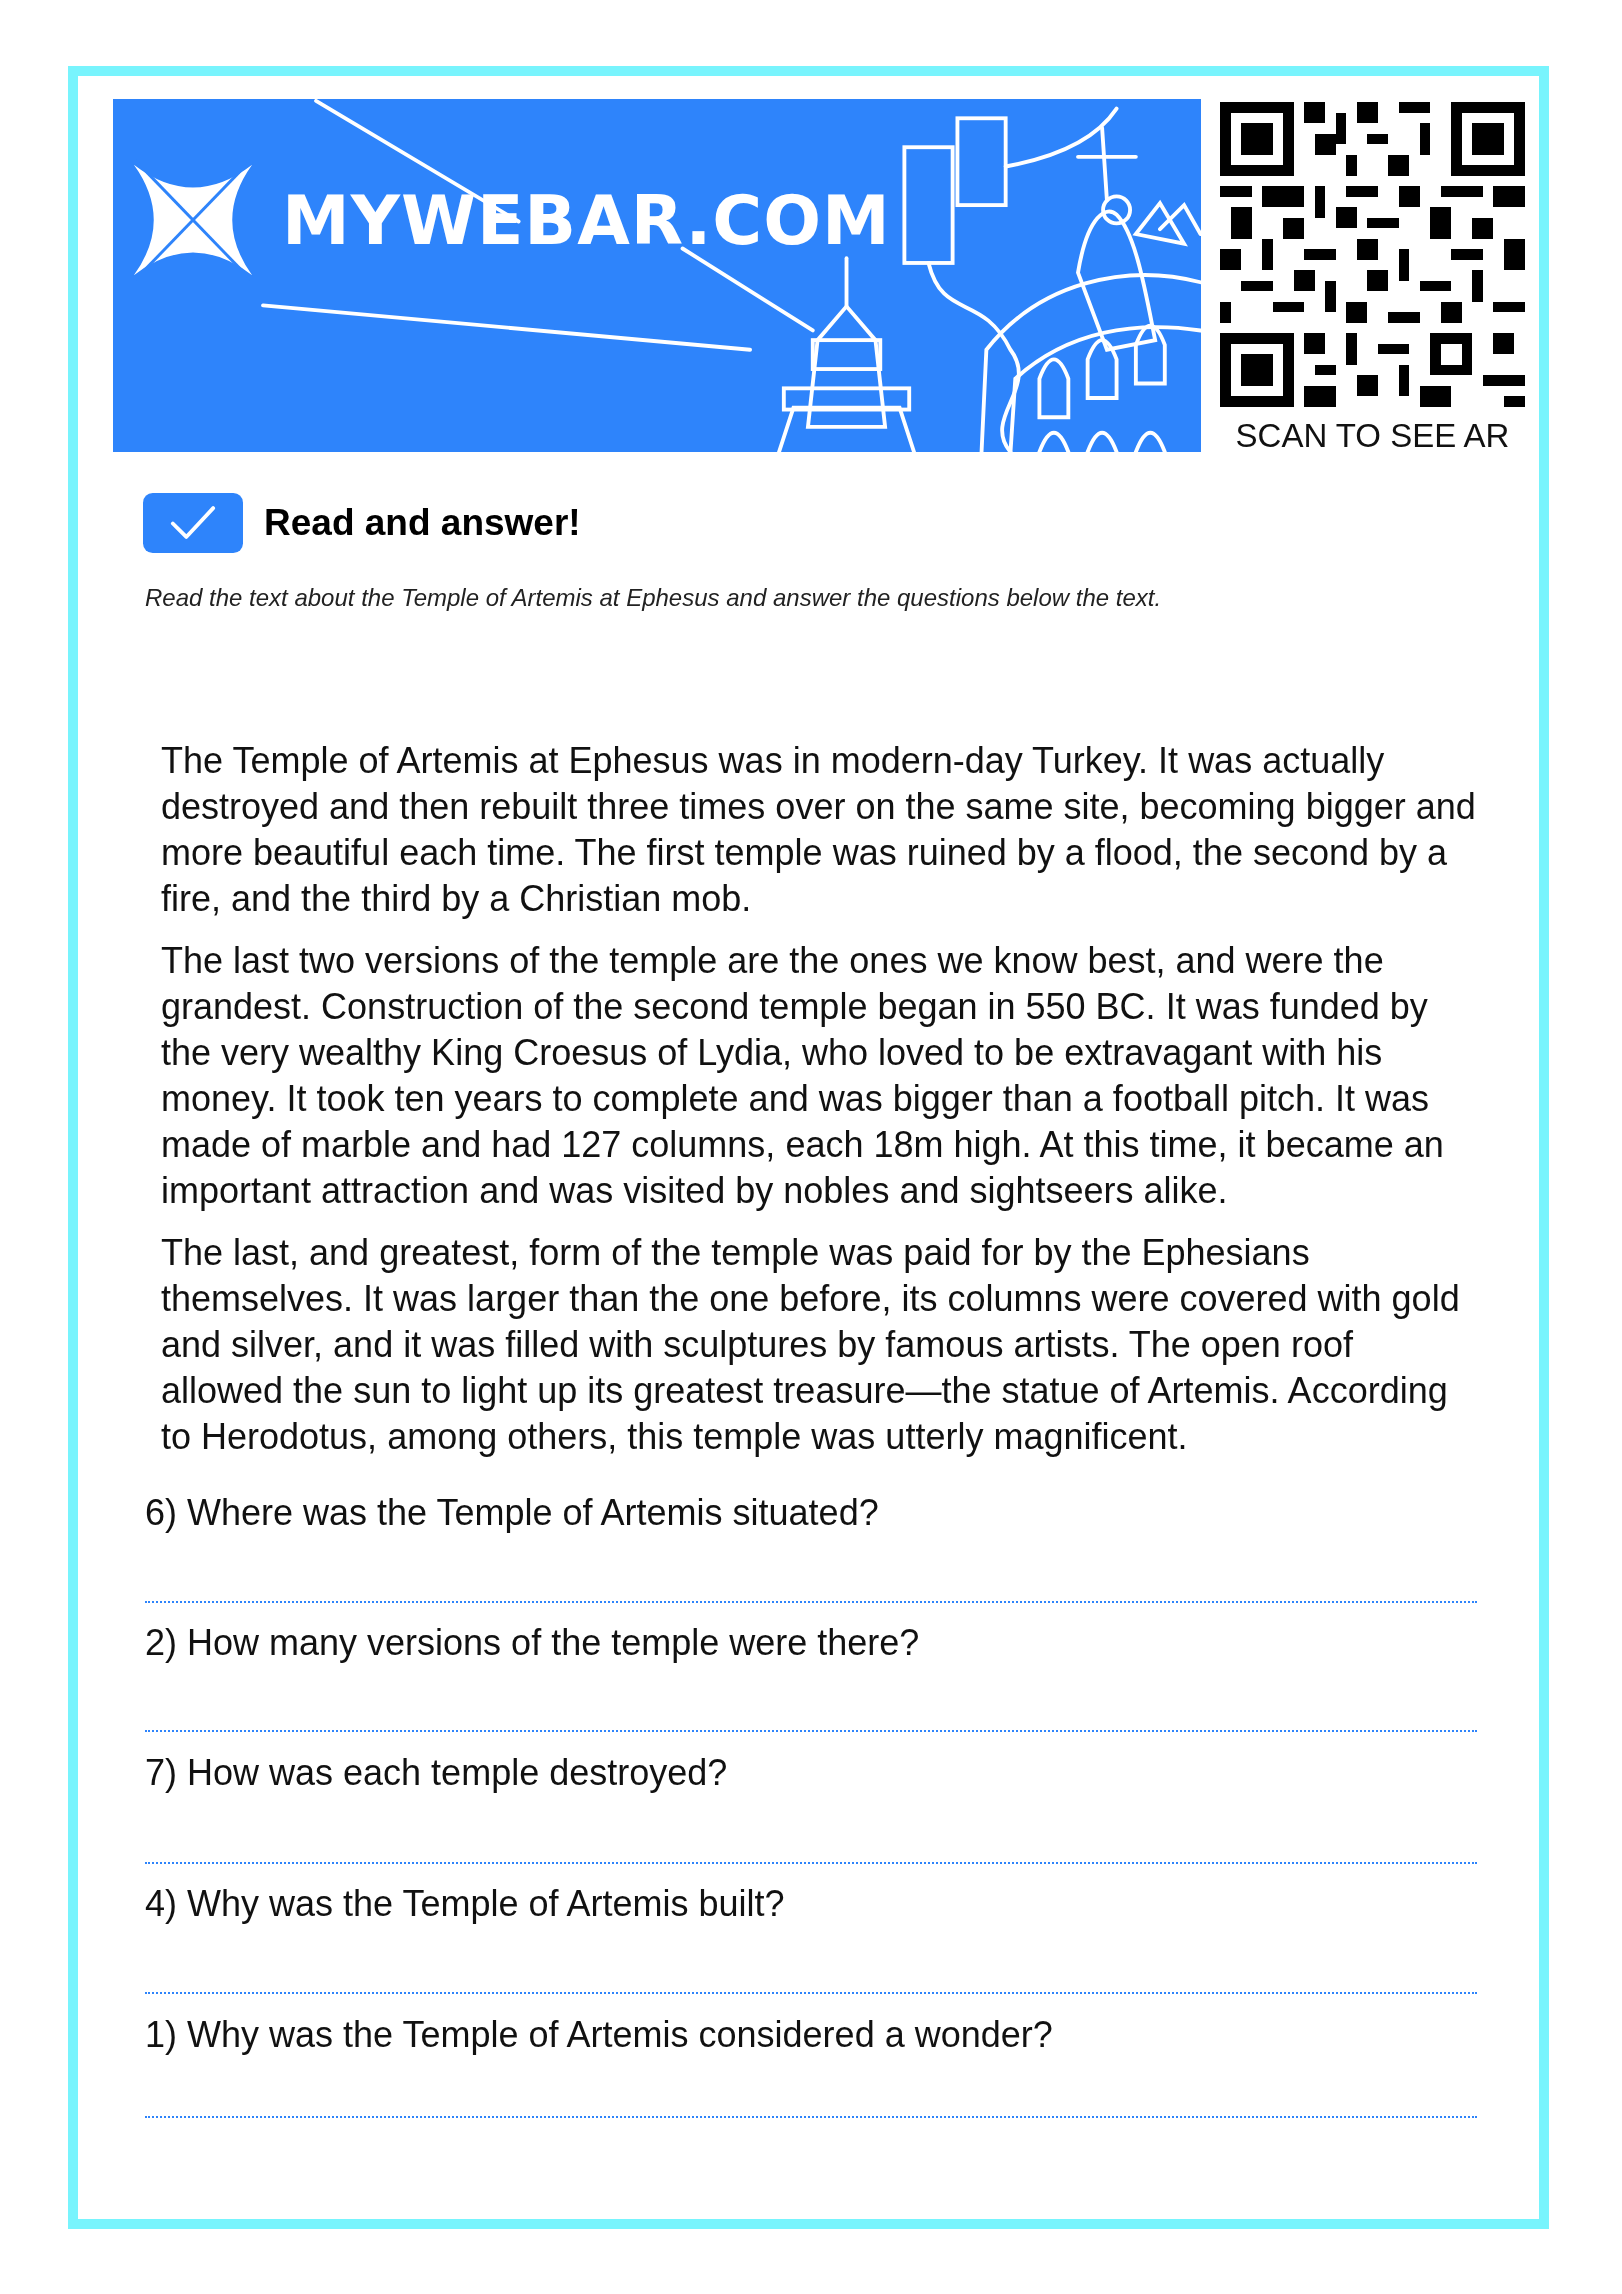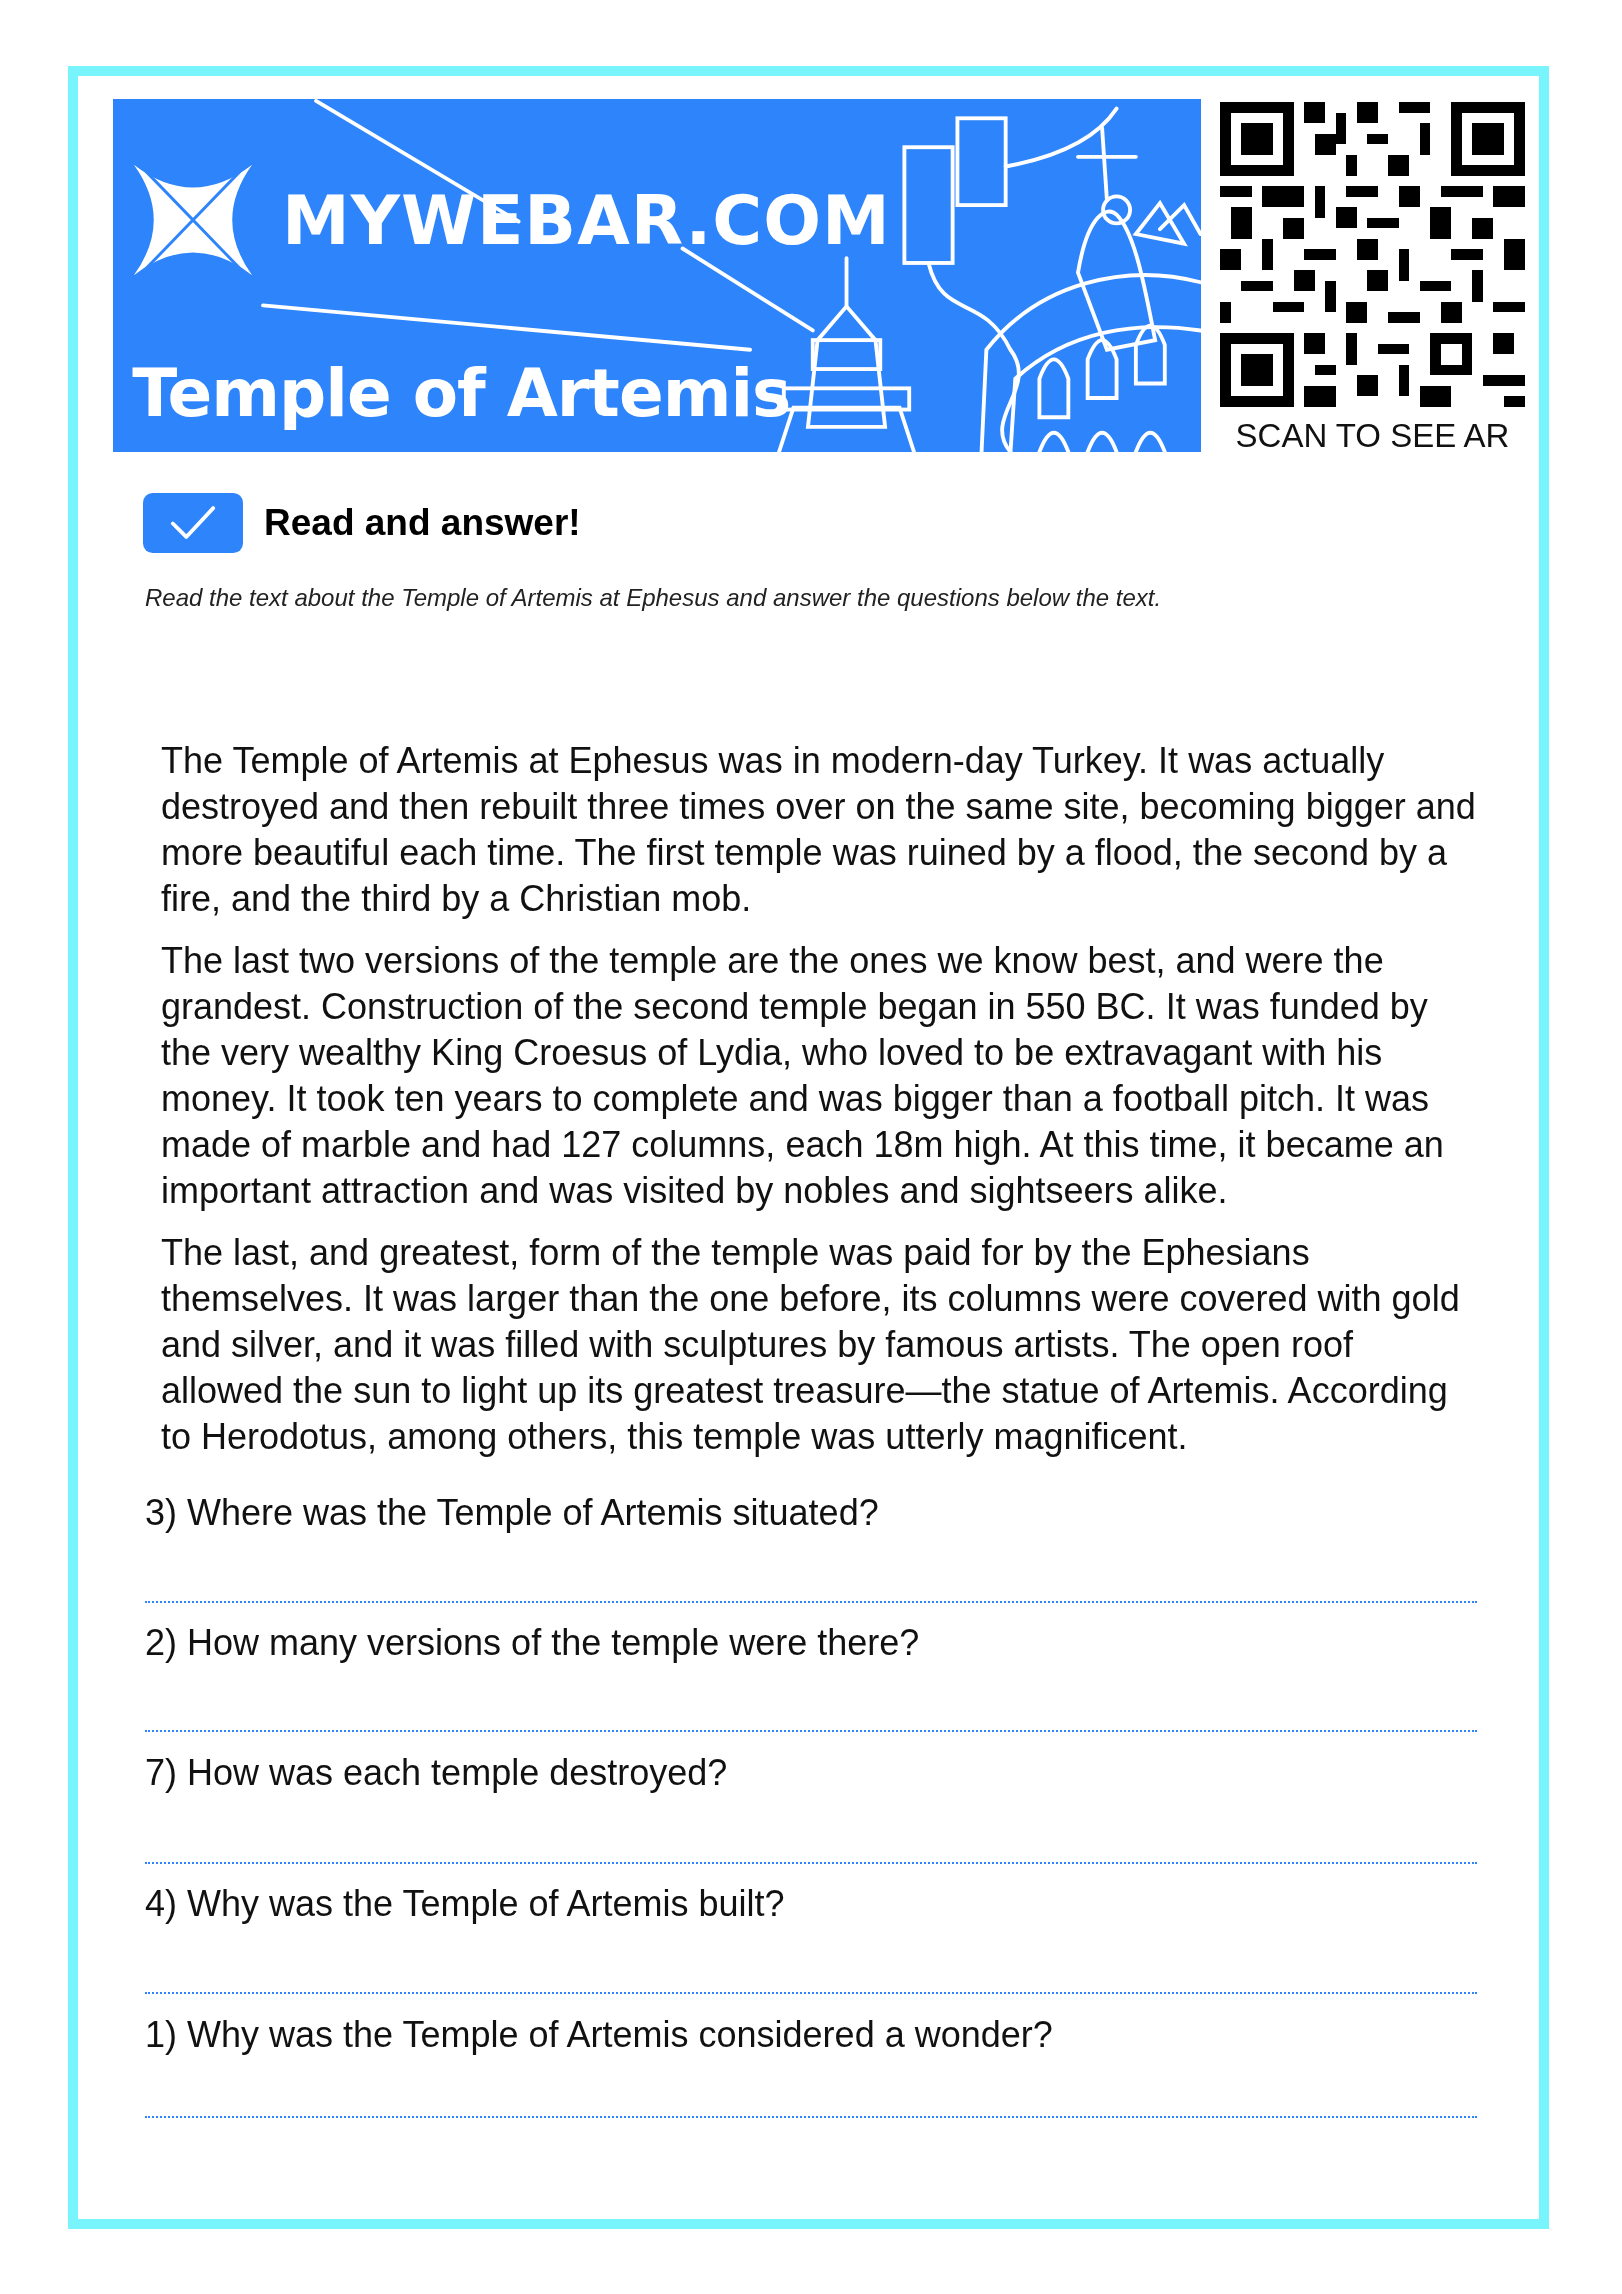--- a/index.html
+++ b/index.html
@@ -59,21 +59,20 @@
 
     <path d="M1060 140 L1085 108 L1110 150 Z"></path>
     <path d="M1085 135 L1110 110 L1127 140"></path>
   </svg>
   <svg class="logo-icon" viewBox="0 0 130 130">
     <path d="M4 8 Q65 55 126 8 Q85 65 126 122 Q65 75 4 122 Q45 65 4 8 Z" fill="#fff"></path>
     <line x1="6" y1="4" x2="124" y2="126" stroke="#2e84fb" stroke-width="3"></line>
     <line x1="124" y1="4" x2="6" y2="126" stroke="#2e84fb" stroke-width="3"></line>
   </svg>
   <div class="brand">MYWEBAR.COM</div>
-  <div class="banner-title">Temple of Artemis</div>
 </div>
 
 <svg class="qr" viewBox="0 0 29 29" shape-rendering="crispEdges">
   <rect width="29" height="29" fill="#fff"></rect>
   <g fill="#000">
     <rect x="0" y="0" width="7" height="7"></rect>
       <rect x="1" y="1" width="5" height="5" fill="#fff"></rect>
       <rect x="2" y="2" width="3" height="3"></rect>
     <rect x="22" y="0" width="7" height="7"></rect>
       <rect x="23" y="1" width="5" height="5" fill="#fff"></rect>
@@ -149,21 +148,21 @@
 </div>
 
 <div class="instructions">Read the text about the Temple of Artemis at Ephesus and answer the questions below the text.</div>
 
 <div class="passage">
   <p>The Temple of Artemis at Ephesus was in modern-day Turkey. It was actually destroyed and then rebuilt three times over on the same site, becoming bigger and more beautiful each time. The first temple was ruined by a flood, the second by a fire, and the third by a Christian mob.</p>
   <p>The last two versions of the temple are the ones we know best, and were the grandest. Construction of the second temple began in 550 BC. It was funded by the very wealthy King Croesus of Lydia, who loved to be extravagant with his money. It took ten years to complete and was bigger than a football pitch. It was made of marble and had 127 columns, each 18m high. At this time, it became an important attraction and was visited by nobles and sightseers alike.</p>
   <p>The last, and greatest, form of the temple was paid for by the Ephesians themselves. It was larger than the one before, its columns were covered with gold and silver, and it was filled with sculptures by famous artists. The open roof allowed the sun to light up its greatest treasure—the statue of Artemis. According to Herodotus, among others, this temple was utterly magnificent.</p>
 </div>
 
-<div class="q" style="top:1492px">3) Where was the Temple of Artemis situated?</div>
+<div class="q" style="top:1492px">6) Where was the Temple of Artemis situated?</div>
 <div class="answer-line" style="top:1601px"></div>
 <div class="q" style="top:1622px">2) How many versions of the temple were there?</div>
 <div class="answer-line" style="top:1730px"></div>
 <div class="q" style="top:1752px">7) How was each temple destroyed?</div>
 <div class="answer-line" style="top:1862px"></div>
 <div class="q" style="top:1883px">4) Why was the Temple of Artemis built?</div>
 <div class="answer-line" style="top:1992px"></div>
 <div class="q" style="top:2014px">1) Why was the Temple of Artemis considered a wonder?</div>
 <div class="answer-line" style="top:2116px"></div>
 

